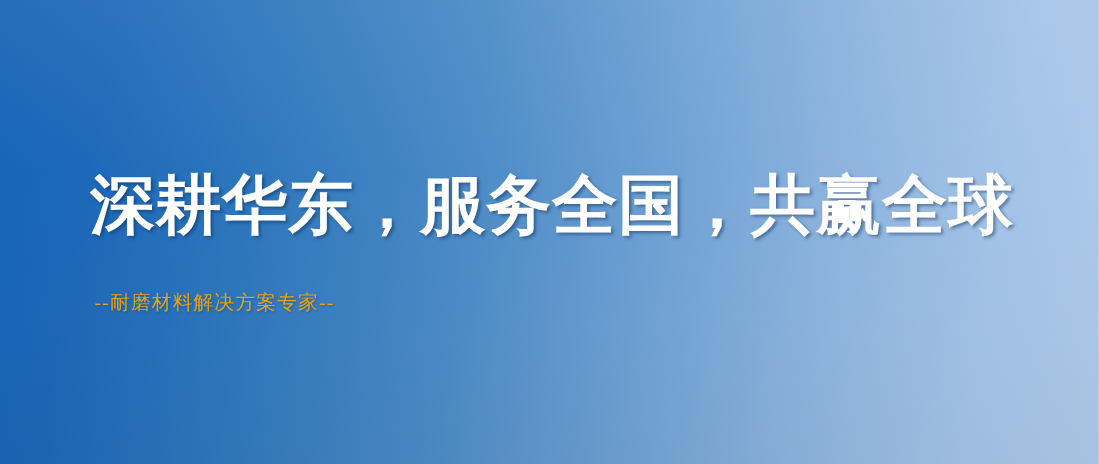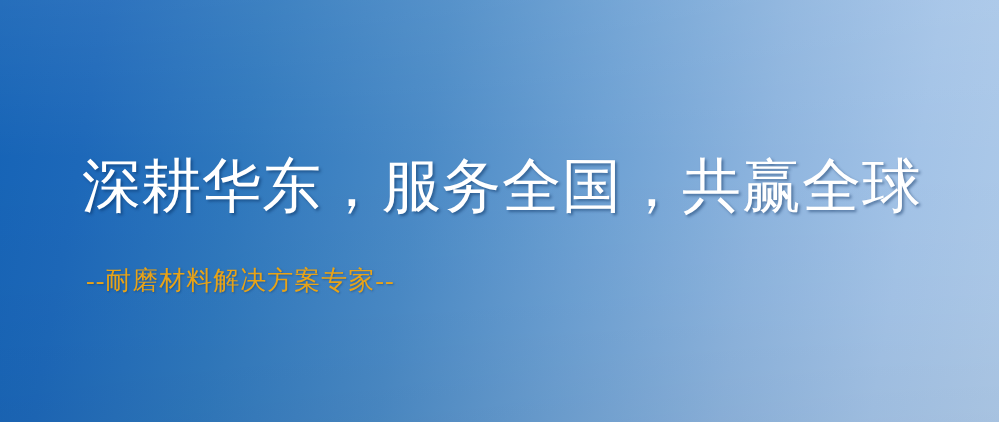--- a/index.html
+++ b/index.html
@@ -40,27 +40,28 @@
   .headline {
     position: absolute;
     left: 82px;
     top: 155px;
     font-size: 59px;
     line-height: 1.08;
     color: #ffffff;
     letter-spacing: 1px;
     white-space: nowrap;
     text-shadow: 2px 2px 3px rgba(0, 38, 84, 0.45);
+    font-weight: bold;
   }
 
   .subtitle {
     position: absolute;
     left: 86px;
     top: 265px;
-    font-size: 26px;
+    font-size: 18px;
     line-height: 1.2;
     color: #e8a317;
     letter-spacing: 1px;
     white-space: nowrap;
     text-shadow: 1px 1px 2px rgba(0, 42, 92, 0.35);
   }
 
   
   .logo {
     position: absolute;

